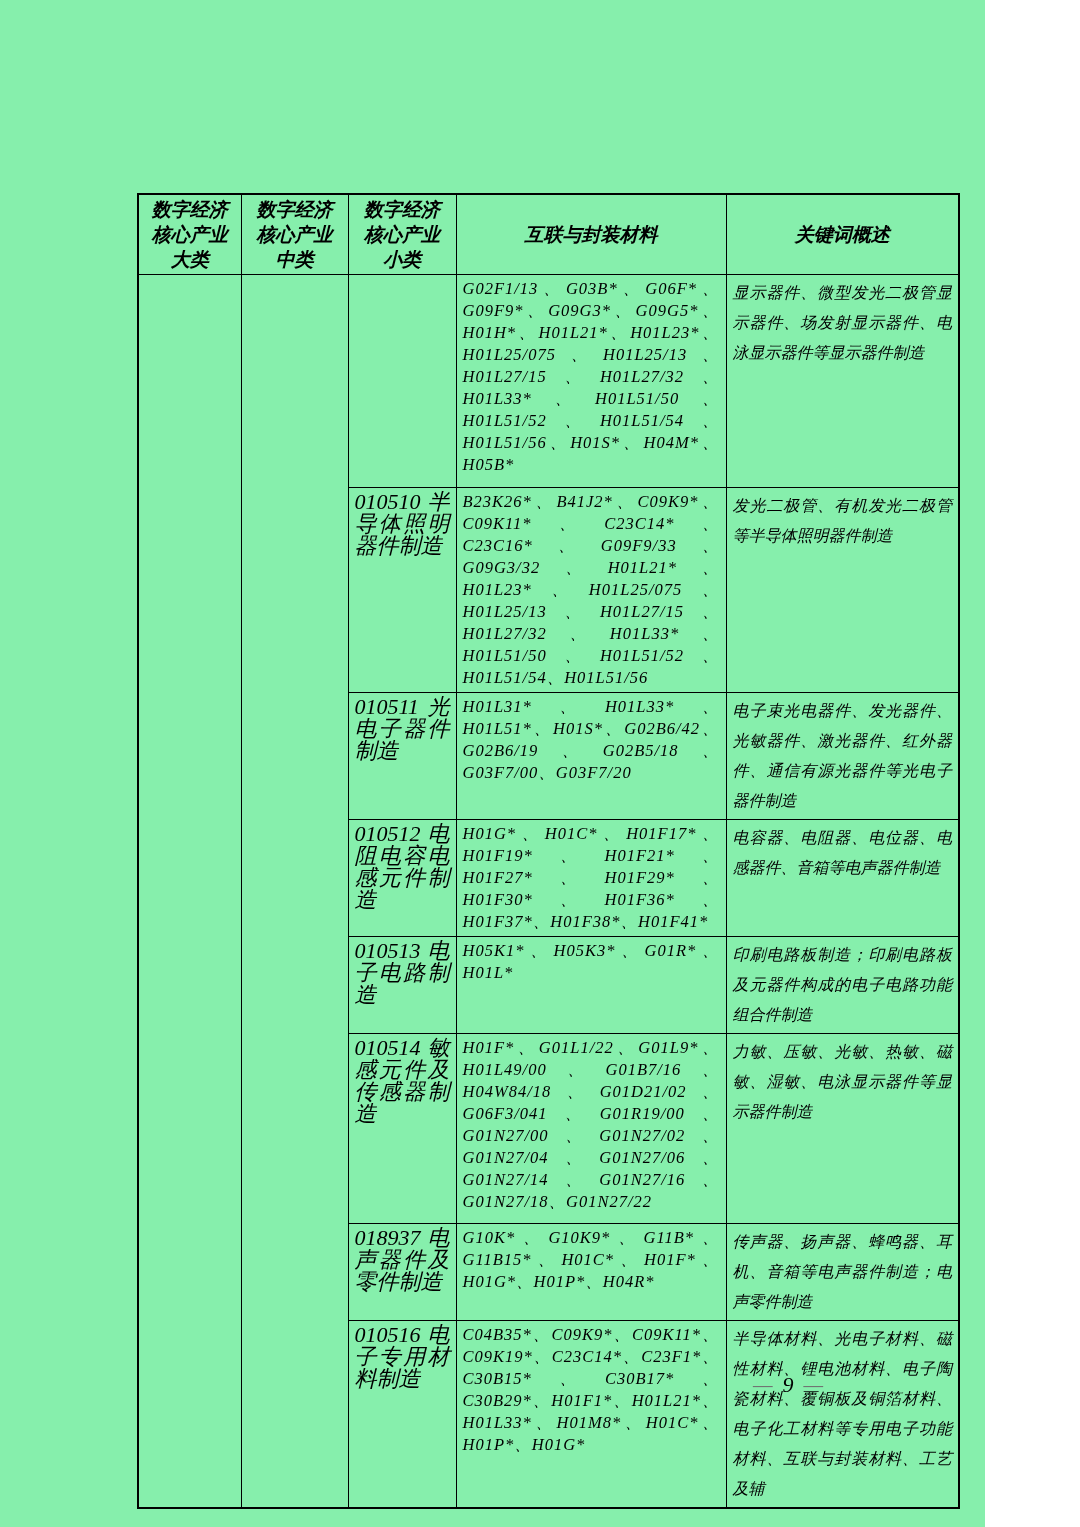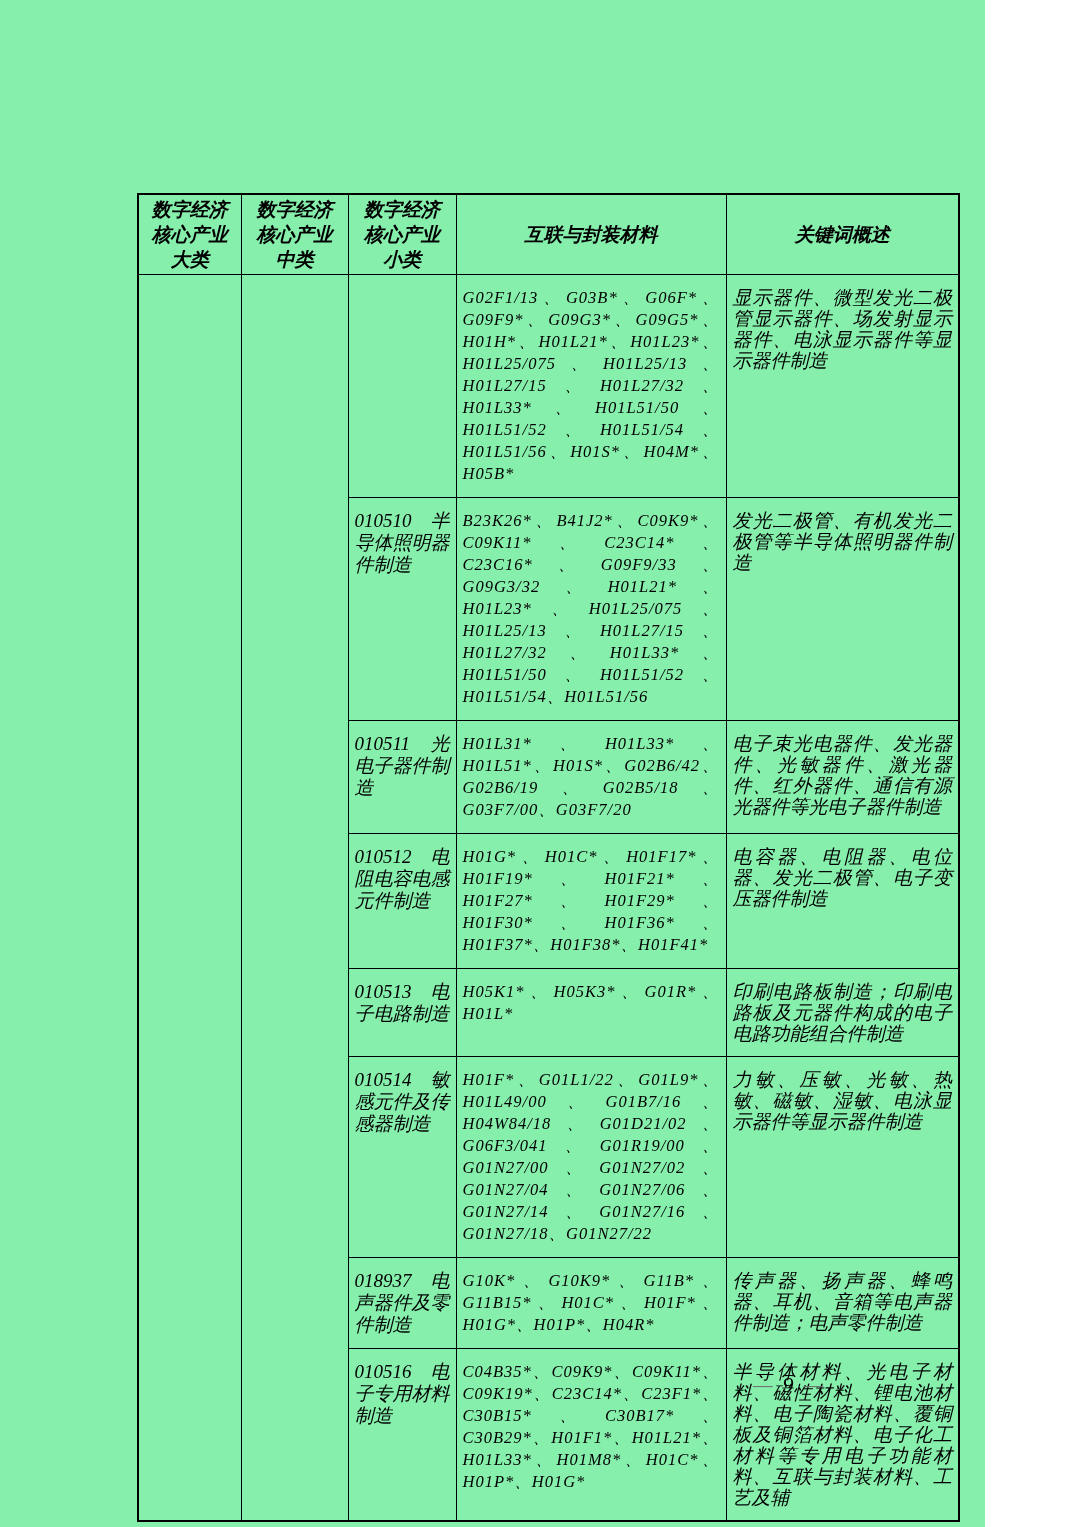--- a/index.html
+++ b/index.html
@@ -21,52 +21,52 @@
     position: absolute;
     left: 137px;
     top: 193px;
     width: 821px;
     border-collapse: collapse;
     table-layout: fixed;
     border: 2px solid #000000;
   }
   .doc-table th, .doc-table td {
     border: 1px solid #000000;
-    padding: 12px 6px;
+    padding: 3px 6px;
     vertical-align: top;
     box-sizing: border-box;
     overflow: hidden;
   }
   .doc-table th {
     font-family: "Liberation Sans", sans-serif;
     font-weight: bold;
     font-size: 19px;
     line-height: 25px;
     text-align: center;
     vertical-align: middle;
     white-space: pre-line;
     padding: 2px 2px;
   }
   .doc-table td.cat {
-    font-size: 19px;
+    font-size: 22px;
     line-height: 22px;
     text-align: justify;
     text-justify: inter-character;
   }
   .doc-table td.ipc {
     font-family: "Liberation Serif", serif;
     font-size: 16.5px;
     letter-spacing: 1px;
     line-height: 22px;
     text-align: justify;
     text-justify: inter-character;
   }
   .doc-table td.kw {
-    font-size: 19px;
-    line-height: 21px;
+    font-size: 16px;
+    line-height: 30px;
     text-align: justify;
     text-justify: inter-character;
   }
   .pageno {
     position: absolute;
     top: 1372px;
     right: 152px;
     font-family: "Liberation Serif", serif;
     font-size: 22px;
     color: #000000;
@@ -120,21 +120,21 @@
         <td class="kw">发光二极管、有机发光二极管等半导体照明器件制造</td>
       </tr>
       <tr style="height:95px">
         <td class="cat">010511 光电子器件制造</td>
         <td class="ipc">H01L31*、H01L33*、H01L51*、H01S*、G02B6/42、G02B6/19、G02B5/18、G03F7/00、G03F7/20</td>
         <td class="kw">电子束光电器件、发光器件、光敏器件、激光器件、红外器件、通信有源光器件等光电子器件制造</td>
       </tr>
       <tr style="height:98px">
         <td class="cat">010512 电阻电容电感元件制造</td>
         <td class="ipc">H01G*、H01C*、H01F17*、H01F19*、H01F21*、H01F27*、H01F29*、H01F30*、H01F36*、H01F37*、H01F38*、H01F41*</td>
-        <td class="kw">电容器、电阻器、电位器、发光二极管、电子变压器件制造</td>
+        <td class="kw">电容器、电阻器、电位器、电感器件、音箱等电声器件制造</td>
       </tr>
       <tr style="height:70px">
         <td class="cat">010513 电子电路制造</td>
         <td class="ipc">H05K1*、H05K3*、G01R*、H01L*</td>
         <td class="kw">印刷电路板制造；印刷电路板及元器件构成的电子电路功能组合件制造</td>
       </tr>
       <tr style="height:190px">
         <td class="cat">010514 敏感元件及传感器制造</td>
         <td class="ipc">H01F*、G01L1/22、G01L9*、H01L49/00、G01B7/16、H04W84/18、G01D21/02、G06F3/041、G01R19/00、G01N27/00、G01N27/02、G01N27/04、G01N27/06、G01N27/14、G01N27/16、G01N27/18、G01N27/22</td>
         <td class="kw">力敏、压敏、光敏、热敏、磁敏、湿敏、电泳显示器件等显示器件制造</td>

